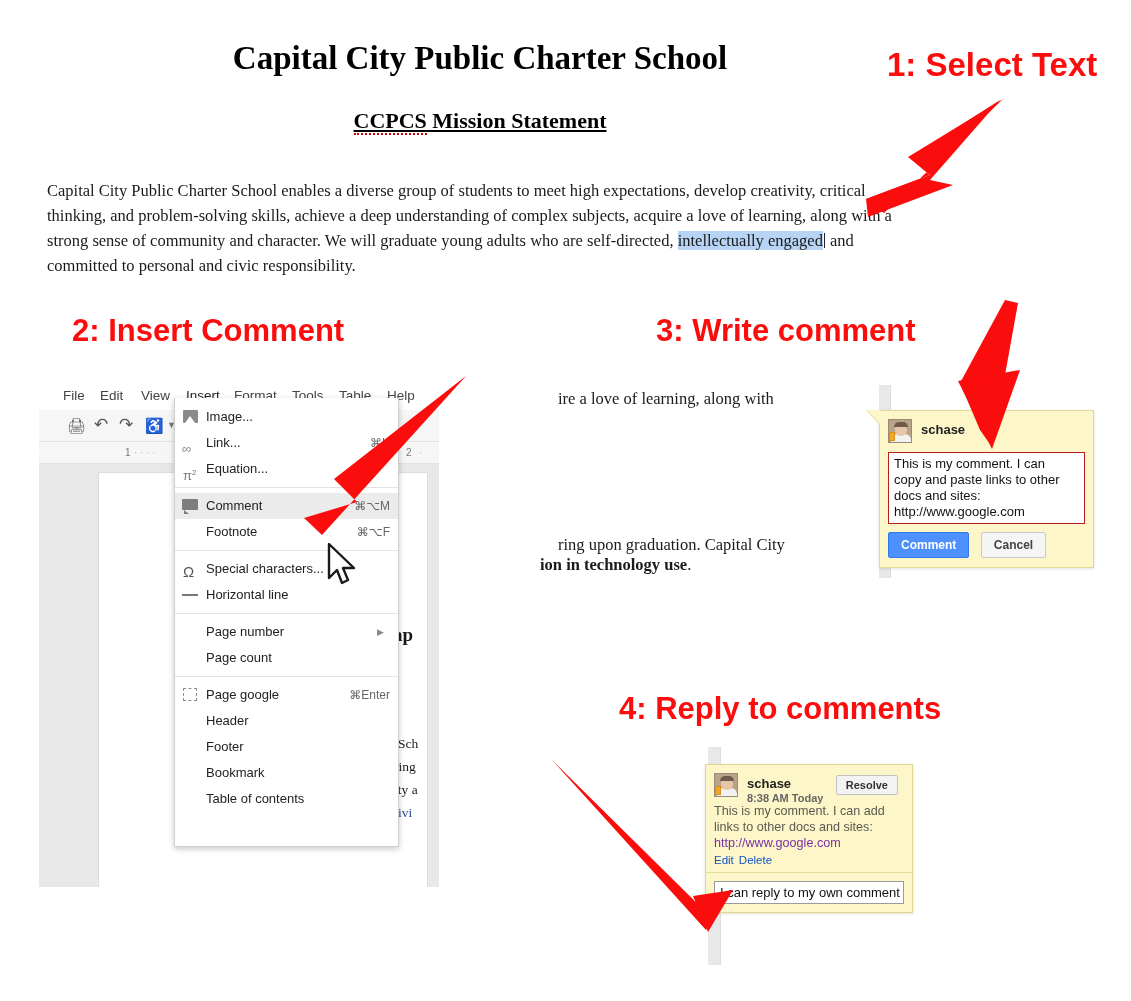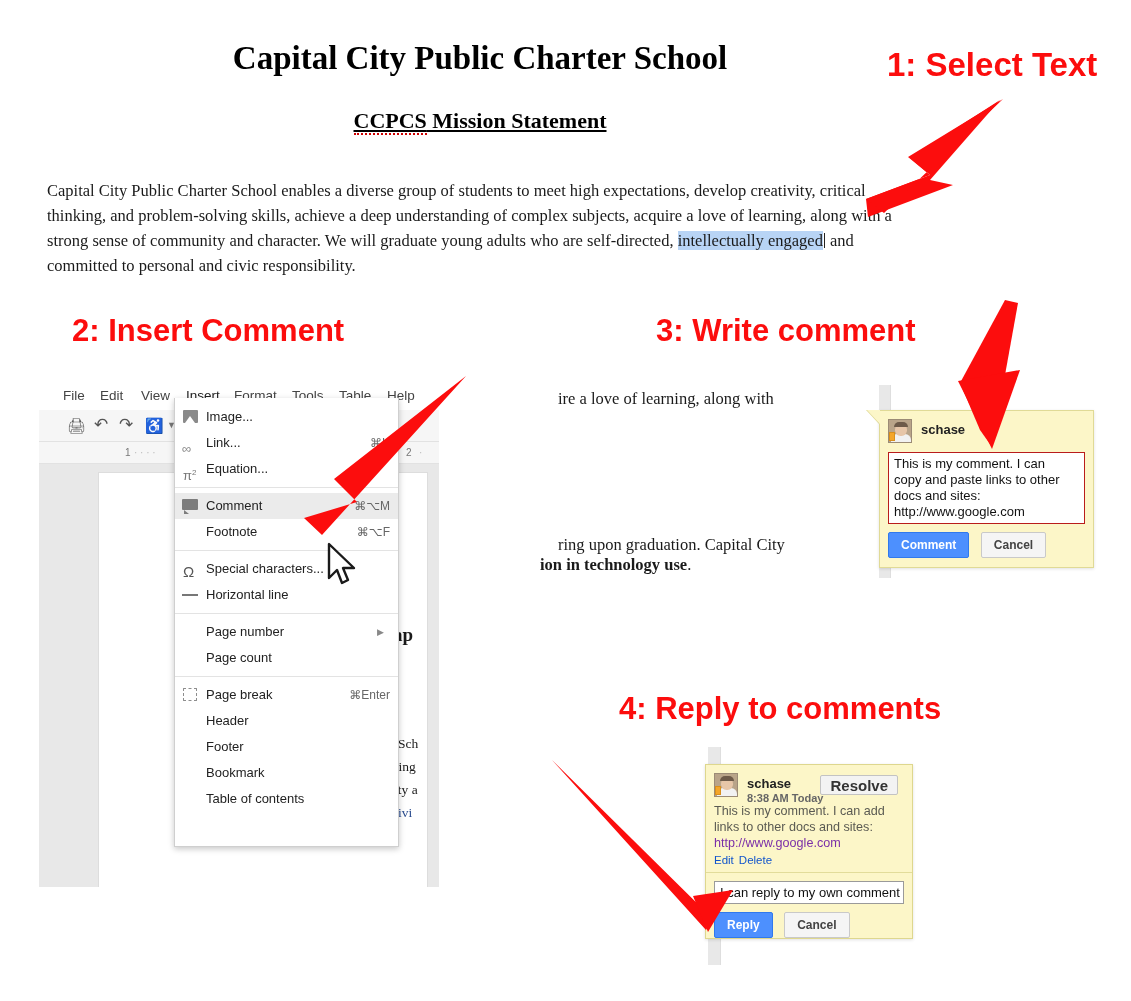--- a/index.html
+++ b/index.html
@@ -222,21 +222,21 @@
 
   .cbox4 {
     position:absolute; left:-3px; top:17px; width:208px;
     background:#fcf6c8; border:1px solid #ded78e;
     box-shadow:0 1px 3px rgba(0,0,0,0.12);
   }
   .resolve-btn {
     position:absolute; right:6px; top:2px;
     height:20px; line-height:19px; padding:0 9px;
     background:#f3f3f3; border:1px solid #c3c3c3; border-radius:2px;
-    font-size:15px; font-weight:bold; color:#333;
+    font-size:11px; font-weight:bold; color:#333;
   }
   .cb4-body { padding:4px 8px 2px 8px; font-size:12.6px; line-height:16px; color:#5a5a52; }
   .cb4-link { color:#7a2ea8; display:block; }
   .cb4-actions { padding:1px 8px 6px 8px; font-size:11.5px; }
   .cb4-actions a { color:#1155cc; margin-right:5px; text-decoration:none; }
   .cb4-divider { height:1px; background:#e2dc9a; }
   .cb4-reply-wrap { padding:8px; }
   .reply-input {
     width:100%; height:23px; line-height:21px;
     background:#ffffff; border:1px solid #9a9a9a;
@@ -359,21 +359,21 @@
       </div>
 
       <div class="row">
         <span>Page count</span>
       </div>
 
       <div class="menu-sep"></div>
 
       <div class="row">
         <span class="ic-pbreak"></span>
-        <span>Page break</span>
+        <span>Page google</span>
         <span class="sc">⌘Enter</span>
       </div>
 
       <div class="row">
         <span>Header</span>
       </div>
       <div class="row">
         <span>Footer</span>
       </div>
       <div class="row">
@@ -455,24 +455,20 @@
       <div class="cb4-actions">
         <a href="#">Edit</a><a href="#">Delete</a>
       </div>
 
       <div class="cb4-divider"></div>
 
       <div class="cb4-reply-wrap">
         <div class="reply-input" placeholder="Reply...">I can reply to my own comment</div>
       </div>
 
-      <div class="cb4-buttons">
-        <span class="btn btn-primary clickable">Reply</span>
-        <span class="btn btn-default clickable">Cancel</span>
-      </div>
     </div>
   </div>
 
   <svg class="arrows" viewBox="0 0 1131 1001">
 
     <g>
       <polygon points="1000,100 930,180 953,185 868,217 866,199 930,175 910,158" fill="#fc0d0d"></polygon>
       <path d="M1003,99 L884,213 L866,199 L930,175 L908,157 Z" fill="#fc0d0d"></path>
     </g>
 

